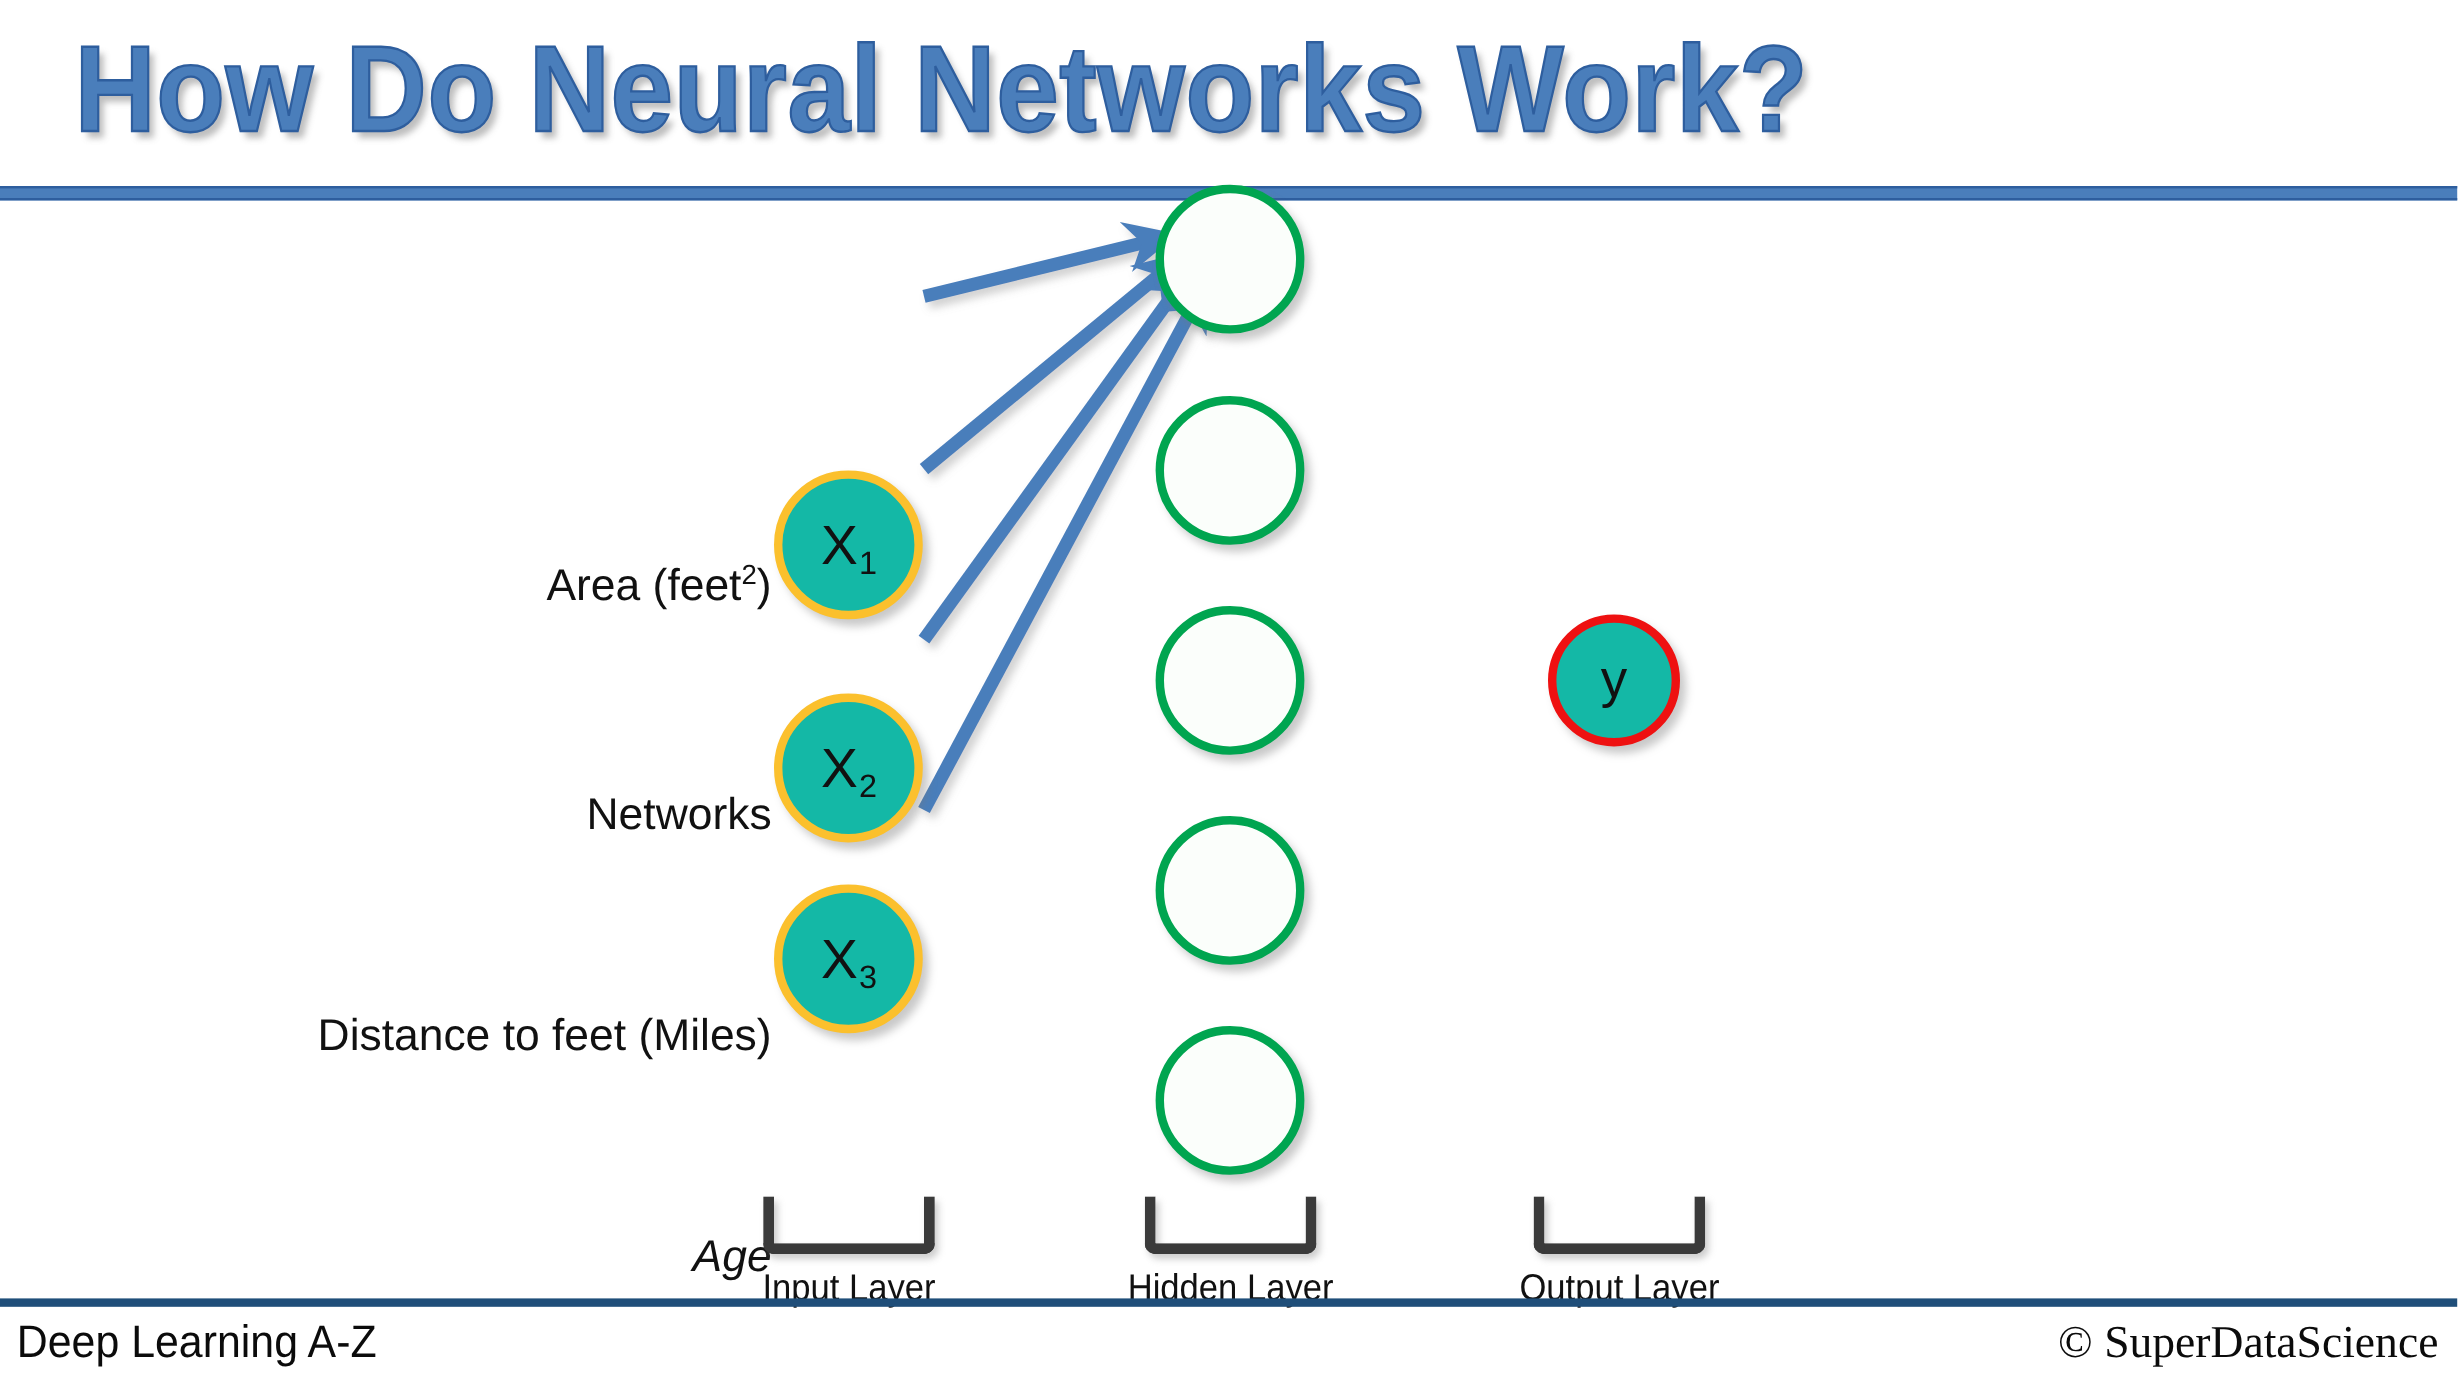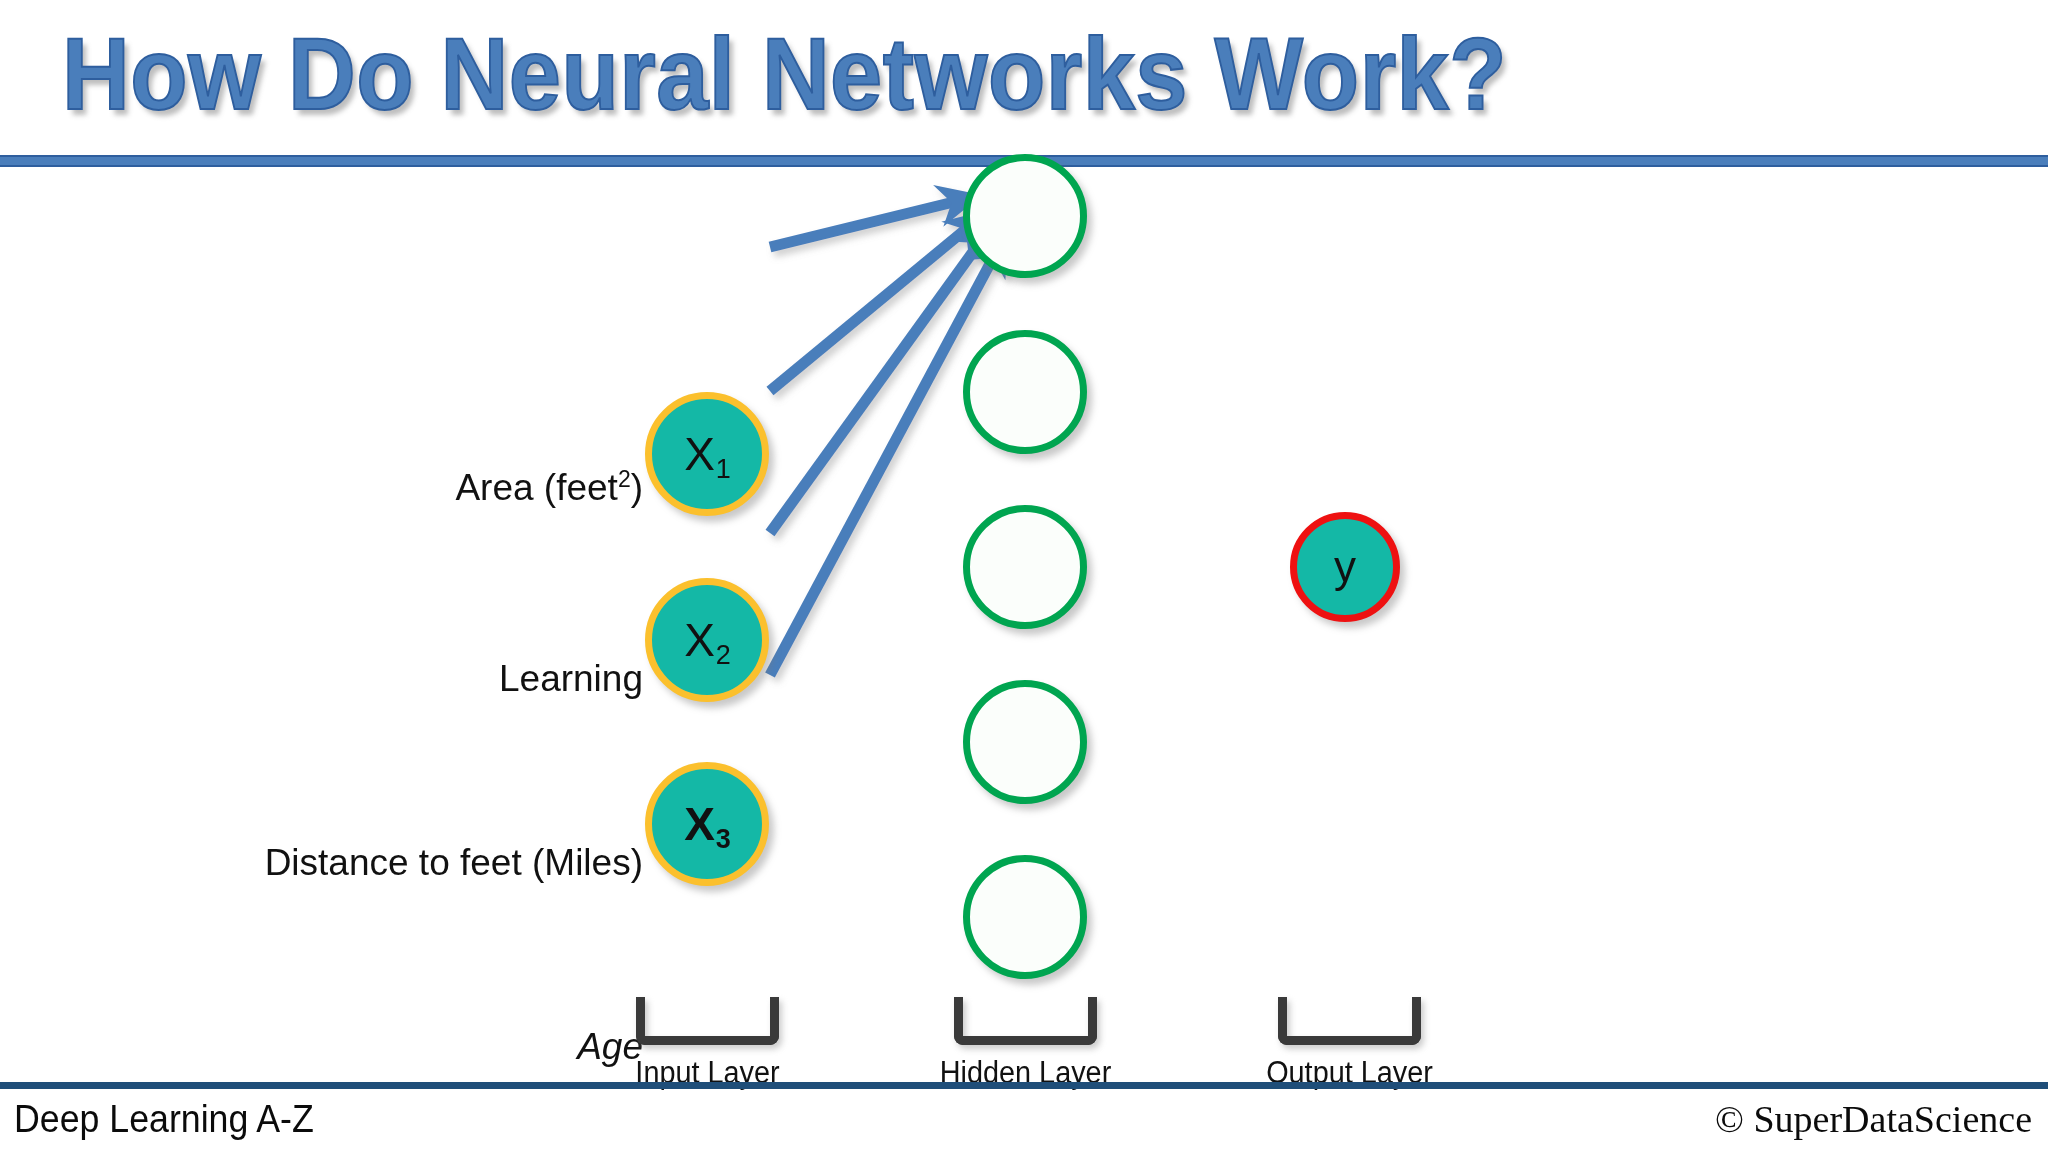--- a/index.html
+++ b/index.html
@@ -217,35 +217,35 @@
         <line x1="770" y1="224" x2="977" y2="53"></line>
         <line x1="770" y1="366" x2="988" y2="64"></line>
         <line x1="770" y1="508" x2="1000" y2="78"></line>
       </g>
     </svg>
 
     <div class="feature-caption" style="right:1405px; top:302px;text-align:right;">
       <span>Area (feet</span><sup>2</sup><span>)</span>
     </div>
 
-    <div class="feature-caption" style="right:1405px; top:493px;">Learning</div>
+    <div class="feature-caption" style="right:1405px; top:493px;">Networks</div>
 
     <div class="feature-caption" style="right:1405px; top:677px;">Distance to feet (Miles)</div>
 
     <div class="feature-caption" style="right:1405px; top:861px;font-style:italic;">Age</div>
 
     <div class="node node-input" style="left:645px; top:225px;">
       <span class="node-label"><span>X</span><span class="sub">1</span></span>
     </div>
 
     <div class="node node-input" style="left:645px; top:411px;">
       <span class="node-label"><span>X</span><span class="sub">2</span></span>
     </div>
 
-    <div class="node node-input" style="left:645px; top:595px;font-weight:bold;">
+    <div class="node node-input" style="left:645px; top:570px;">
       <span class="node-label"><span>X</span><span class="sub">3</span></span>
     </div>
 
 
     <div class="node node-hidden" style="left:963px; top:-13px;"></div>
     <div class="node node-hidden" style="left:963px; top:163px;"></div>
     <div class="node node-hidden" style="left:963px; top:338px;"></div>
     <div class="node node-hidden" style="left:963px; top:513px;"></div>
     <div class="node node-hidden" style="left:963px; top:688px;"></div>
 

